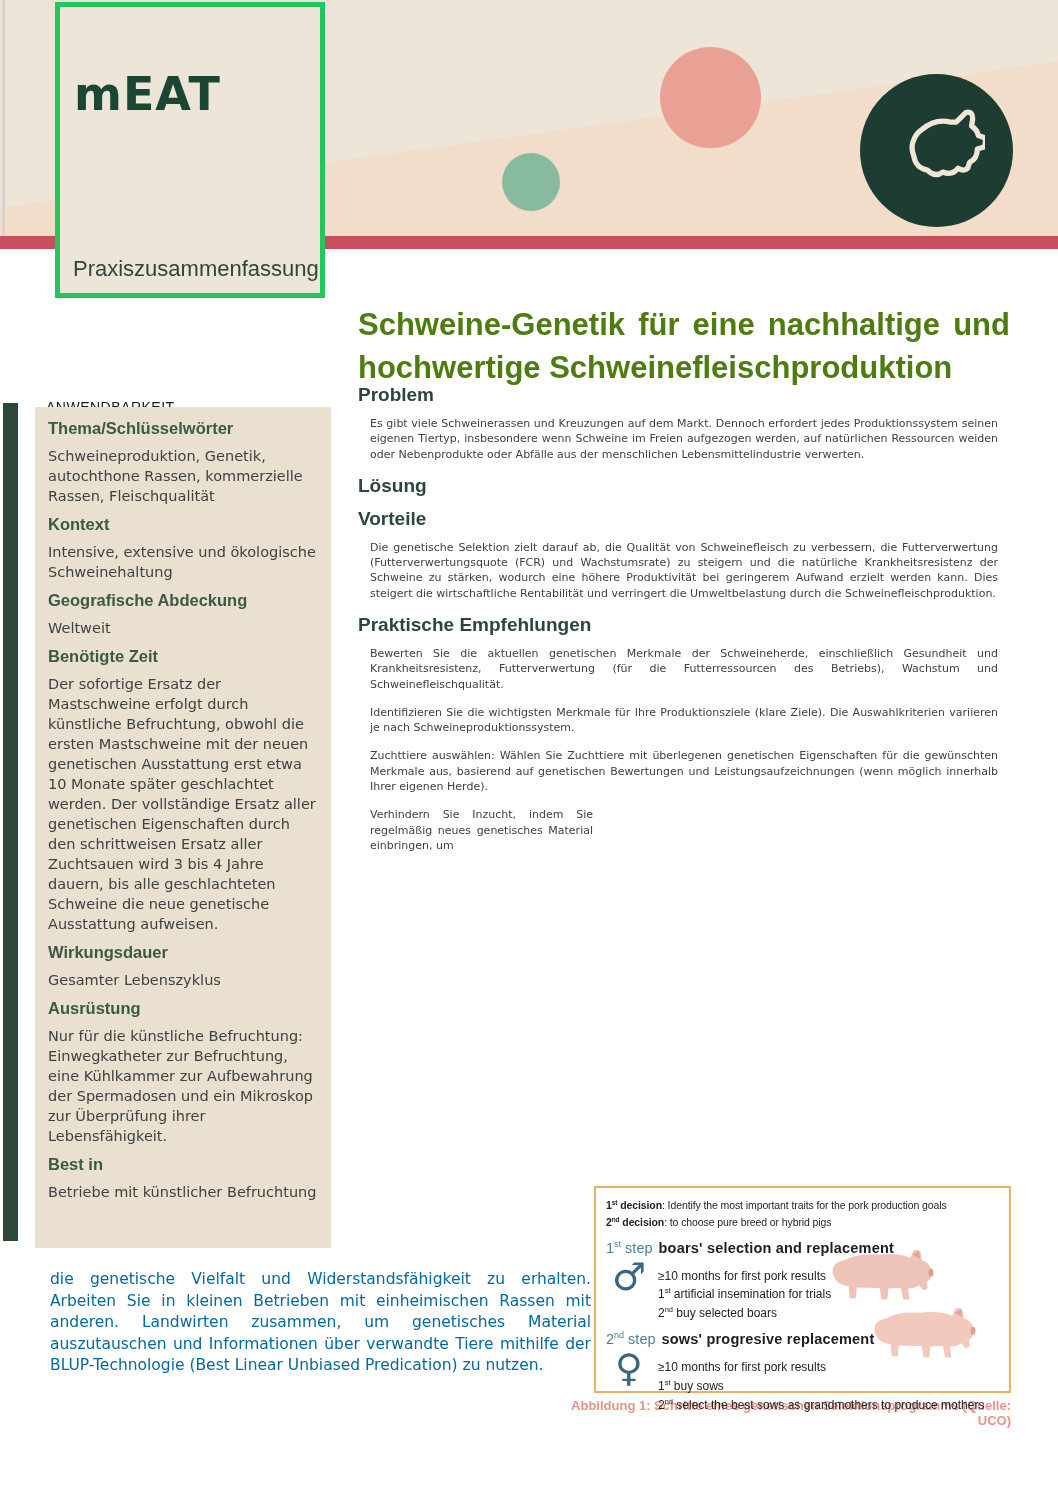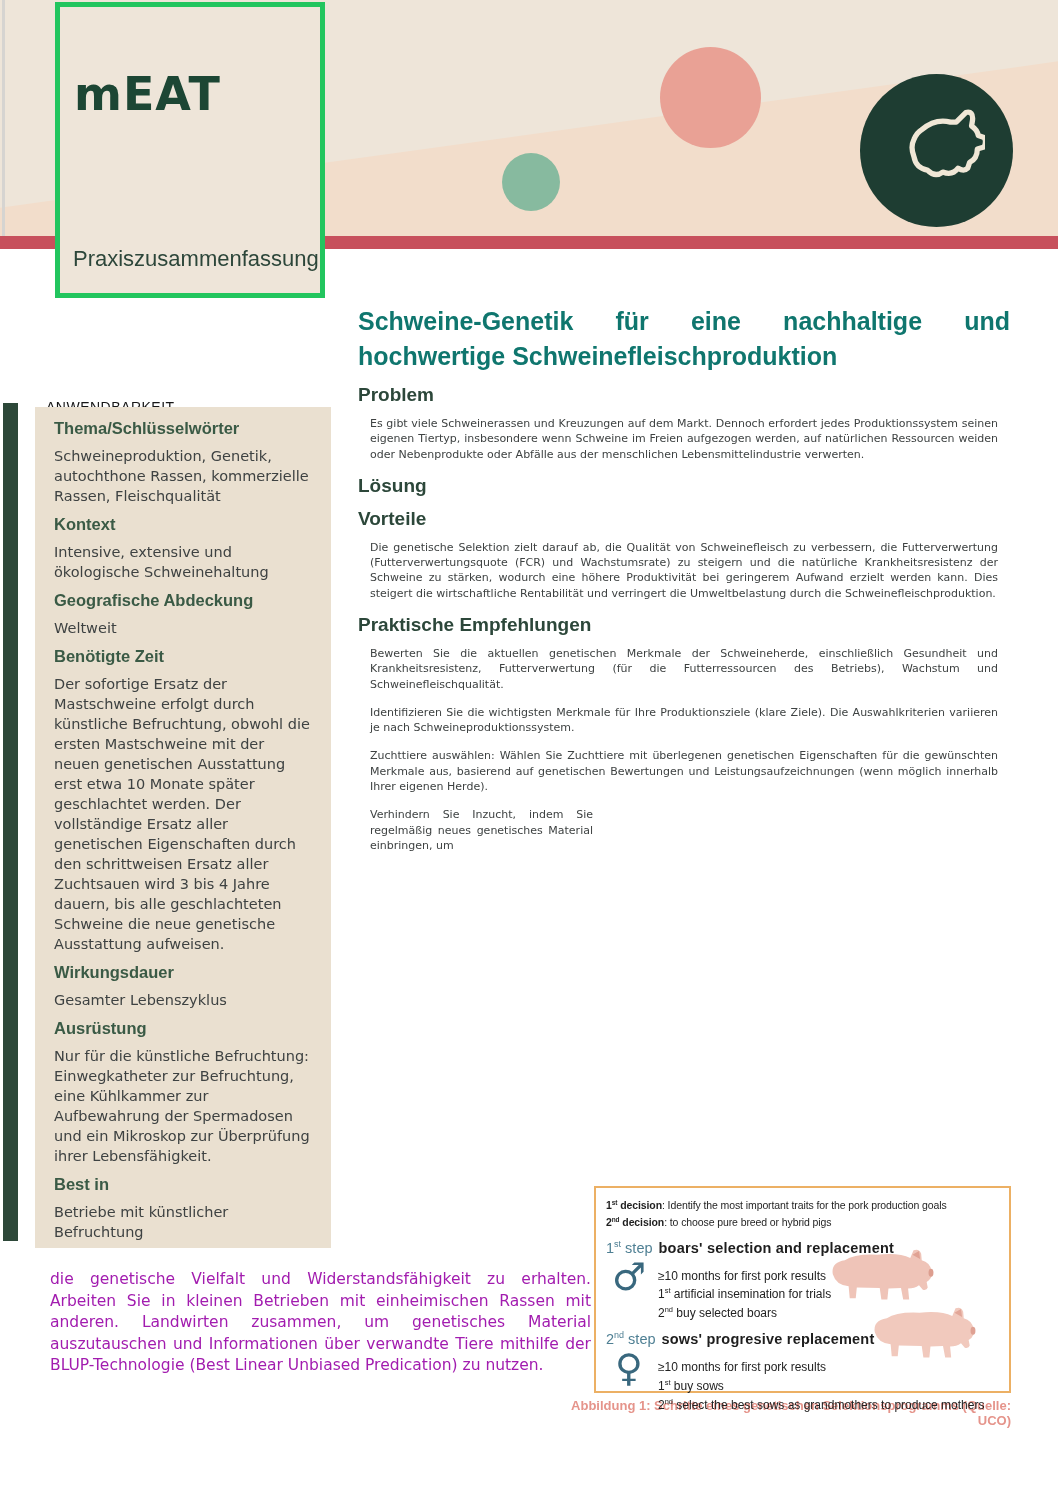--- a/index.html
+++ b/index.html
@@ -17,41 +17,41 @@
   .pink-circle{position:absolute;left:660px;top:47px;width:101px;height:101px;border-radius:50%;background:#E9A195;}
   .green-circle{position:absolute;left:502px;top:153px;width:58px;height:58px;border-radius:50%;background:#87BA9F;}
   .logo-badge{position:absolute;left:860px;top:74px;width:153px;height:153px;border-radius:50%;
     background:#1E3D32;display:flex;align-items:center;justify-content:center;}
   .logo-box{position:absolute;left:55px;top:2px;width:270px;height:296px;border:5px solid #22c55e;
     background:#EEE5D9;box-sizing:border-box;}
   .logo-meat{position:absolute;left:14px;top:64px;font-family:"DejaVu Sans",sans-serif;
     font-weight:bold;font-size:46px;line-height:1;color:#1C4634;letter-spacing:1px;}
   .logo-quality{position:absolute;left:57px;top:114px;font-family:"DejaVu Sans",sans-serif;
     font-weight:bold;font-size:46px;line-height:1;color:#7FBD9C;letter-spacing:1px;}
-  .praxis{position:absolute;left:13px;top:239px;font-size:22px;color:#2C463A;}
+  .praxis{position:absolute;left:13px;top:249px;font-size:22px;color:#2C463A;}
   
   .anw-title{position:absolute;left:46px;top:399px;font-size:14px;color:#161616;letter-spacing:.5px;}
   .side-green-bar{position:absolute;left:3px;top:403px;width:15px;height:838px;background:#2D4839;}
   .side-box{position:absolute;left:35px;top:407px;width:296px;height:841px;background:#EAE0D0;
-    box-sizing:border-box;padding:8px 19px;overflow:hidden;}
+    box-sizing:border-box;padding:8px 13px;overflow:hidden;}
   .side-box h3{font-size:16.5px;font-weight:bold;color:#3A5A45;margin:9px 0 8px;}
   .side-box h3:first-child{margin-top:4px;}
   .side-box p{font-family:"DejaVu Sans",sans-serif;font-size:14.5px;line-height:1.38;
     color:#3E4242;margin:0 0 5px;}
   
-  .main-title{position:absolute;left:358px;top:304px;width:652px;font-size:25px;font-weight:bold;
-    line-height:1.38;color:#0f766e;text-align:justify;}
+  .main-title{position:absolute;left:358px;top:304px;width:652px;font-size:31px;font-weight:bold;
+    line-height:1.38;color:#4d7c0f;text-align:justify;}
   .main-col{position:absolute;left:358px;top:384px;width:652px;}
   .main-col h2{font-size:19px;font-weight:bold;color:#2C473A;margin:11px 0 10px;}
   .main-col h2.first{margin-top:0;}
   .main-col p{font-family:"DejaVu Sans",sans-serif;font-size:11px;line-height:1.39;
     color:#3E4242;text-align:justify;margin:0 12px 13px;}
   .p-narrow{width:223px;}
   .bottom-para{position:absolute;left:50px;top:1269px;width:541px;font-family:"DejaVu Sans",sans-serif;
-    font-size:15.5px;line-height:1.39;color:#a21caf;text-align:justify;}
+    font-size:15.5px;line-height:1.39;color:#0369a1;text-align:justify;}
   
   .figure-box{position:absolute;left:594px;top:1186px;width:417px;height:207px;border:2px solid #ECB064;
     background:#ffffff;box-sizing:border-box;padding:9px 10px;}
   .dec-line{font-size:10.5px;color:#1f1f1f;line-height:1.6;white-space:nowrap;letter-spacing:-.1px;}
   .dec-line .b{font-weight:bold;}
   sup{font-size:.62em;vertical-align:super;line-height:0;}
   .step-header{margin-top:9px;font-size:14.5px;white-space:nowrap;position:relative;z-index:2;}
   .step-num{color:#4E7F93;}
   .step-title{font-weight:bold;color:#1e1e1e;margin-left:6px;letter-spacing:.2px;}
   .step-row{display:flex;margin-top:1px;position:relative;z-index:2;}

